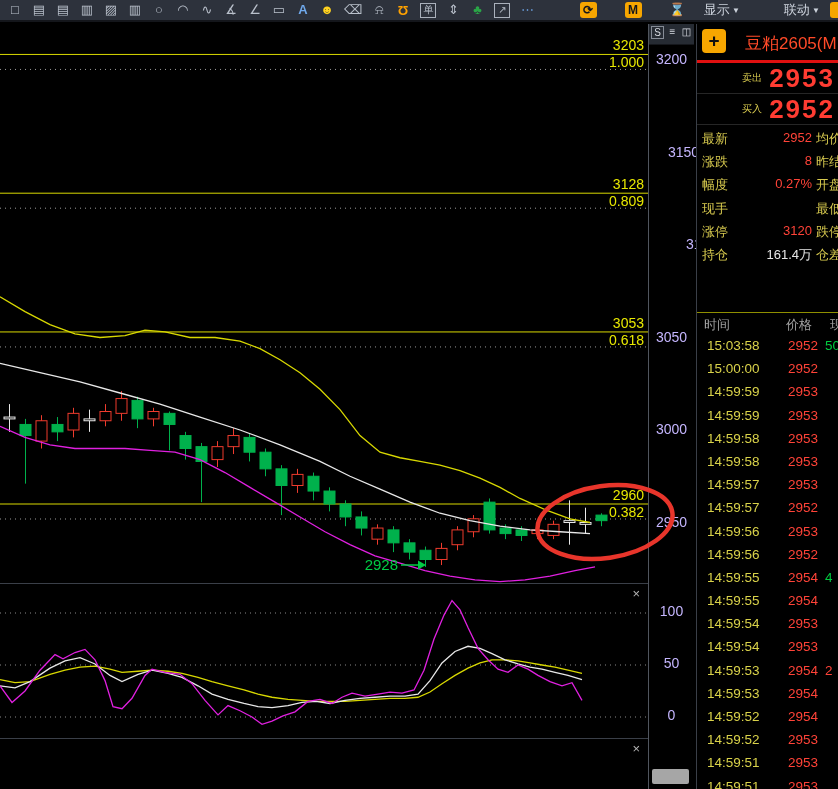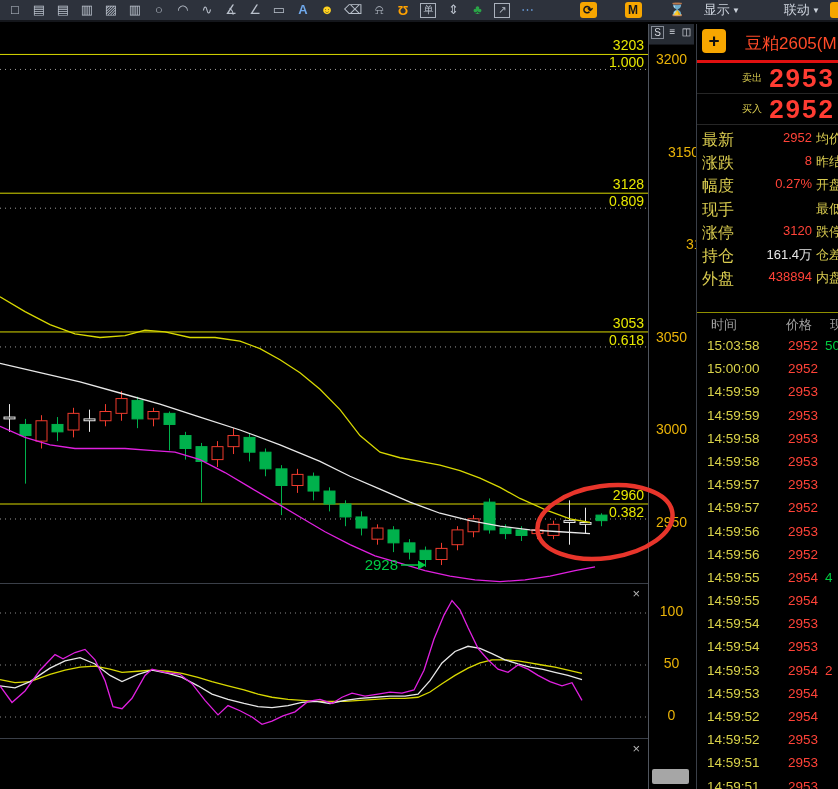--- a/index.html
+++ b/index.html
@@ -23,42 +23,42 @@
   .mainchart{position:absolute;left:0;top:24px;width:648px;height:559px;}
   .subchart{position:absolute;left:0;top:583px;width:648px;height:154px;border-top:1px solid #3a3f48;box-sizing:border-box;}
   .botpanel{position:absolute;left:0;top:738px;width:648px;height:51px;border-top:1px solid #3a3f48;box-sizing:border-box;}
   .close-x{position:absolute;right:8px;top:3px;color:#b5b5b5;font-size:13px;line-height:13px;cursor:default;}
   svg text{font-family:"Liberation Sans",sans-serif;}
   
   .axiscol{position:absolute;left:648px;top:24px;width:46px;height:765px;border-left:1px solid #50555e;
            box-sizing:border-box;background:#000;}
   .axis-iconrow{height:16px;background:#262b33;display:flex;gap:3px;padding:2px 2px;border-bottom:1px solid #15171c;}
   .aicon{color:#d7dbe2;font-size:10px;line-height:11px;border:1px solid #868c96;width:11px;height:11px;text-align:center;}
-  .axlabel{position:absolute;left:0;width:100%;text-align:center;color:#eab308;font-size:14px;}
+  .axlabel{position:absolute;left:0;width:100%;text-align:center;color:#c4b5fd;font-size:14px;}
   .axthumb{position:absolute;left:3px;top:745px;width:37px;height:15px;background:#a6a6a6;border-radius:2px;}
   
   .quote{position:absolute;left:696px;top:24px;width:142px;height:765px;border-left:1px solid #3a3f48;
          box-sizing:border-box;background:#000;overflow:hidden;}
   .qplus{position:absolute;left:5px;top:5px;width:24px;height:24px;background:#f7a600;color:#101010;
          font-size:19px;font-weight:bold;text-align:center;line-height:23px;border-radius:4px;}
   .qtitle{position:absolute;left:48px;top:8px;color:#ff4a28;font-size:17px;white-space:nowrap;}
   .qredbar{position:absolute;left:0;top:36px;width:100%;height:3px;background:#e01010;}
   .qba{position:absolute;left:0;width:100%;height:29px;}
   .qba .lab{position:absolute;left:5px;top:7px;color:#d9cb4f;font-size:10px;margin-left:40px;}
   .qba .val{position:absolute;right:3px;top:0;color:#ff3c32;font-size:26px;font-weight:bold;letter-spacing:2px;line-height:29px;}
   .qdiv{position:absolute;left:0;width:100%;height:1px;background:#262626;}
   .stats{position:absolute;left:0;top:102px;width:100%;}
   .srow{height:23.2px;position:relative;}
-  .slab{position:absolute;left:5px;top:4px;color:#d9cb4f;font-size:16px;}
+  .slab{position:absolute;left:5px;top:4px;color:#d9cb4f;font-size:13px;}
   .sval{position:absolute;right:26px;top:4px;font-size:13px;}
   .slab2{position:absolute;left:119px;top:4px;color:#d9cb4f;font-size:13px;white-space:nowrap;}
   .yellowline{position:absolute;top:288px;left:0;width:100%;height:1px;background:#8f8f00;}
   .thead{position:absolute;top:292px;left:0;width:100%;height:18px;color:#a0a0a0;font-size:13px;}
   .thead span{position:absolute;top:0;}
-  .th-time{left:14px;} .th-price{left:89px;} .th-vol{left:133px;}
+  .th-time{left:7px;} .th-price{left:89px;} .th-vol{left:133px;}
   .ticks{position:absolute;top:310px;left:0;width:100%;}
   .trow{height:23.2px;position:relative;font-size:13.5px;}
   .t-time{position:absolute;left:10px;top:4px;color:#d9d24a;}
   .t-price{position:absolute;right:20px;top:4px;color:#ff4338;}
   .t-vol{position:absolute;left:128px;top:4px;white-space:nowrap;}
   
   .ellipse{position:absolute;left:520px;top:478px;width:180px;height:92px;pointer-events:none;z-index:6;}
 </style>
 </head>
 <body>
@@ -276,25 +276,20 @@
         <div class="srow">
           <span class="slab">涨停</span>
           <span class="sval" style="color: rgb(255, 67, 56);">3120</span>
           <span class="slab2">跌停</span>
         </div>
         <div class="srow">
           <span class="slab">持仓</span>
           <span class="sval" style="color: rgb(230, 230, 230);">161.4万</span>
           <span class="slab2">仓差</span>
         </div>
-        <div class="srow">
-          <span class="slab">外盘</span>
-          <span class="sval" style="color: rgb(255, 67, 56);">438894</span>
-          <span class="slab2">内盘</span>
-        </div>
       </div>
 
     <div class="yellowline"></div>
     <div class="thead">
       <span class="th-time">时间</span>
       <span class="th-price">价格</span>
       <span class="th-vol">现</span>
     </div>
     <div class="ticks" id="tickRows">
         <div class="trow">

